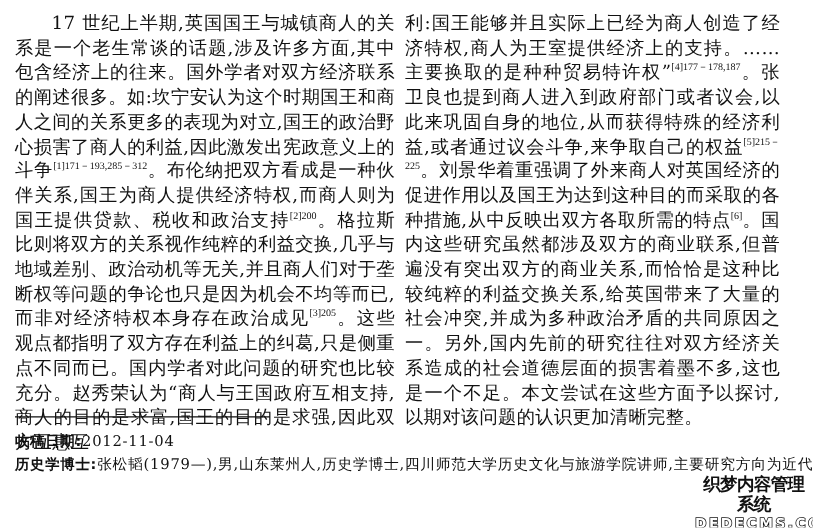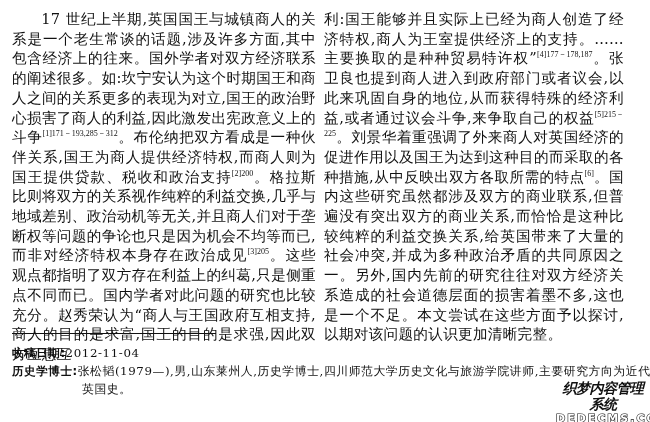--- a/index.html
+++ b/index.html
@@ -87,21 +87,20 @@
     font-family: "DejaVu Sans", "Liberation Sans", sans-serif;
     font-weight: bold;
     color: #111111;
   }
   .wm-cn {
     font-size: 14px;
     line-height: 16px;
     letter-spacing: -0.5px;
     color: #111;
     text-shadow: 1px 0 0 #fff, -1px 0 0 #fff, 0 1px 0 #fff, 0 -1px 0 #fff;
-    font-style: italic;
   }
   .wm-en {
     font-size: 11px;
     line-height: 14px;
     letter-spacing: 2px;
     color: #ffffff;
     -webkit-text-stroke: 1.2px #111111;
     paint-order: stroke fill;
   }
 </style>
@@ -120,21 +119,18 @@
 
 <div class="meta">
   <div class="meta-row">
     <span class="meta-label">收稿日期:</span>
     <span class="meta-value">2012-11-04</span>
   </div>
   <div class="meta-row">
     <span class="meta-label">历史学博士:</span>
     <span class="meta-value">张松韬(1979—),男,山东莱州人,历史学博士,四川师范大学历史文化与旅游学院讲师,主要研究方向为近代早期</span>
   </div>
-  <div class="meta-row meta-cont">
-    <span class="meta-value">英国史。</span>
-  </div>
 </div>
 
 <div class="watermark">
   <div class="wm-cn">织梦内容管理系统</div>
   <div class="wm-en">DEDECMS.COM</div>
 </div>
 
 </body></html>

